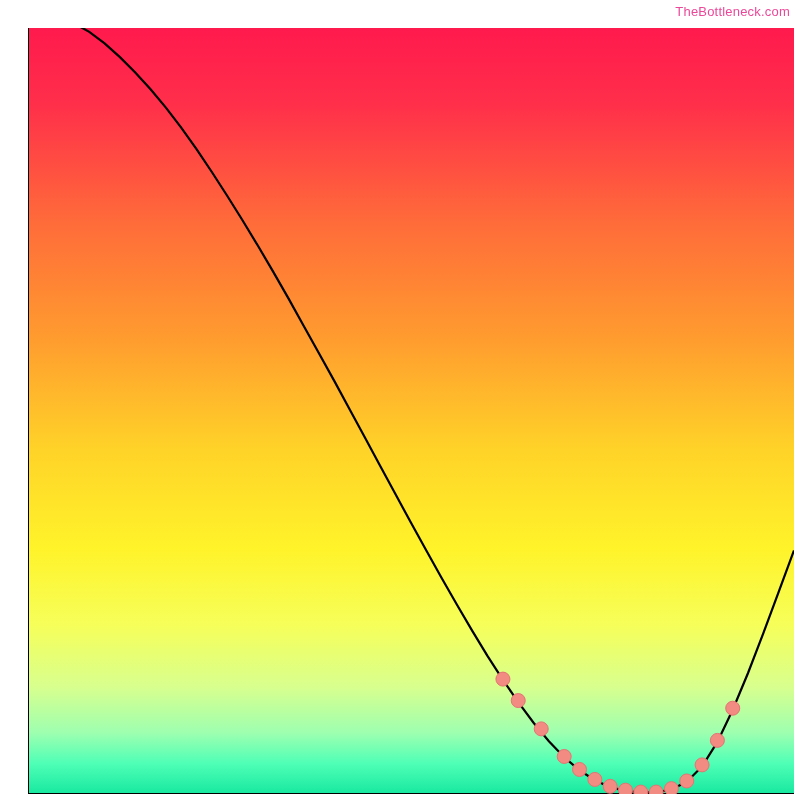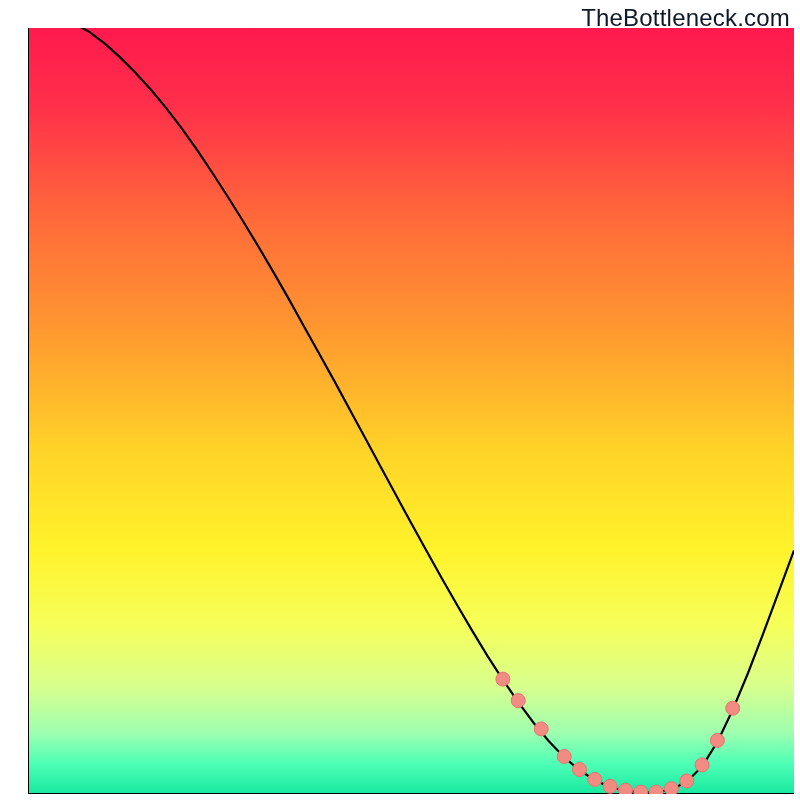--- a/index.html
+++ b/index.html
@@ -14,22 +14,22 @@
   .frame {
     position: relative;
     width: 800px;
     height: 800px;
     box-sizing: border-box;
   }
   .watermark {
     position: absolute;
     top: 4px;
     right: 10px;
-    color: #0f172a;
-    font-size: 24px;
+    color: #ec4899;
+    font-size: 13px;
     font-weight: 500;
     z-index: 10;
     letter-spacing: 0.2px;
   }
   .plot-area {
     position: absolute;
     left: 28px;
     right: 6px;
     top: 28px;
     bottom: 6px;

